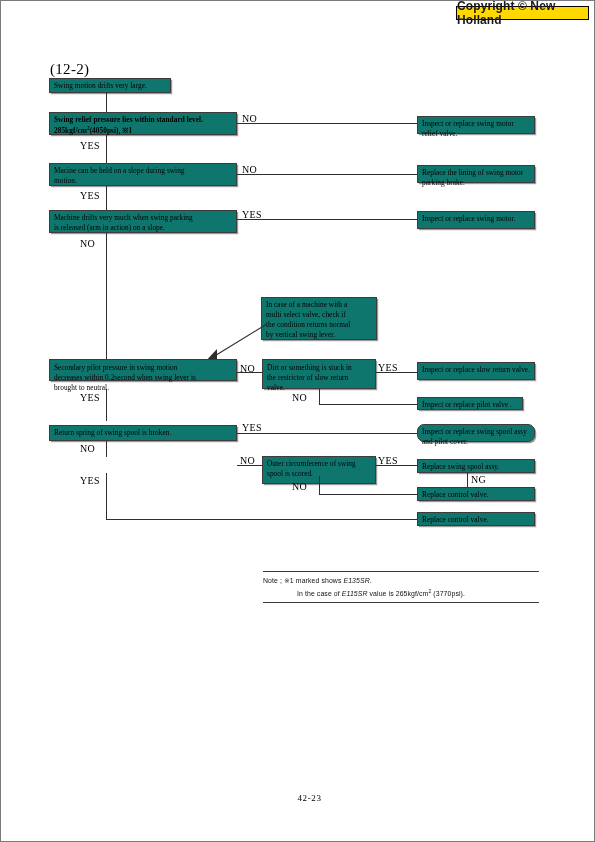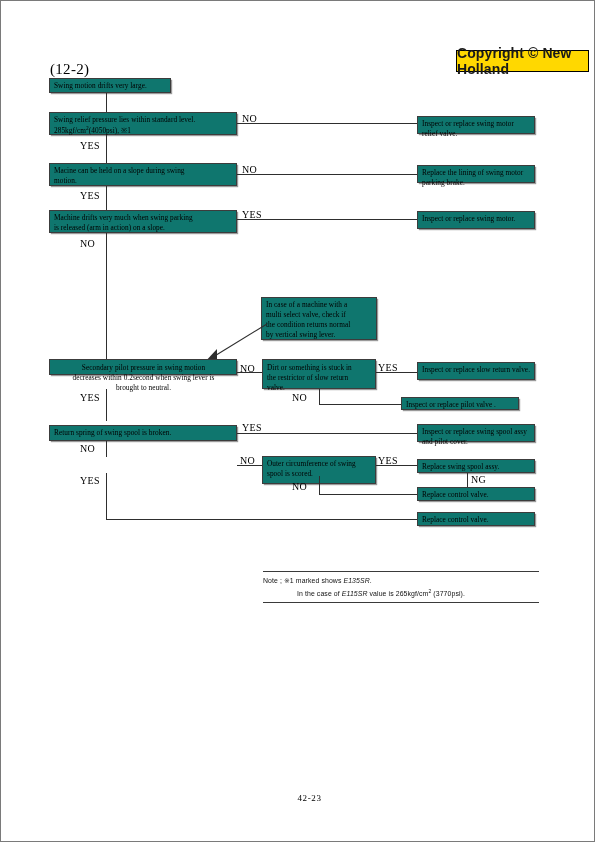--- a/index.html
+++ b/index.html
@@ -3,25 +3,25 @@
 <meta charset="utf-8">
 <style>
   html,body{margin:0;padding:0;background:#8a8a8a;}
   #page{
     position:relative;width:595px;height:842px;background:#ffffff;
     border:1px solid #7a7a7a;box-sizing:border-box;overflow:hidden;
     font-family:"Liberation Serif","DejaVu Serif",serif;color:#000;
   }
   
   #copyright{
-    position:absolute;left:455px;top:5px;width:133px;height:22px;
+    position:absolute;left:455px;top:5px;width:133px;height:14px;
     background:#ffd800;border:1px solid #000;box-sizing:border-box;
     font-family:"Liberation Sans","DejaVu Sans",sans-serif;
-    font-size:14px;font-weight:bold;color:#1a1a1a;
-    display:flex;align-items:center;justify-content:center;letter-spacing:.1px;margin-top:44px;
+    font-size:12px;font-weight:bold;color:#1a1a1a;
+    display:flex;align-items:center;justify-content:center;letter-spacing:.1px;
   }
   
   #sec-head{position:absolute;left:49px;top:60px;font-size:15px;letter-spacing:.3px;}
   
   .box{
     position:absolute;box-sizing:border-box;background:#0f766e;
     border:1px solid #3c3c3c;box-shadow:1.5px 1.5px 0 -0.3px #9a9a9a;
     font-size:7.3px;line-height:1.36;padding:2px 3px 1px 4px;
     letter-spacing:.05px;
   }
@@ -58,21 +58,21 @@
 
   <div id="copyright">Copyright © New Holland</div>
 
   <div id="sec-head">(12-2)</div>
 
   <div class="box" style="left:48px;top:77px;width:122px;height:15px;">
     <span>Swing motion drifts very large.</span>
   </div>
   <div class="v" style="left:105px;top:92px;height:19px;"></div>
 
-  <div class="box" style="left:48px;top:111px;width:188px;height:23px;">
+  <div class="box" style="left:48px;top:111px;width:188px;height:23px;font-weight:bold;">
     <div>Swing relief pressure lies within standard level.</div>
     <div><span>285kgf/cm</span><span class="sup">2</span><span>(4050psi), ※1</span></div>
   </div>
   <div class="h" style="left:236px;top:122px;width:180px;"></div>
   <div class="lbl" style="left:241px;top:113px;">NO</div>
   <div class="box" style="left:416px;top:115px;width:118px;height:18px;">
     <span>Inspect or replace swing motor relief valve.</span>
   </div>
   <div class="v" style="left:105px;top:134px;height:28px;"></div>
   <div class="lbl" style="left:79px;top:140px;">YES</div>
@@ -105,21 +105,21 @@
     <div>In case of a machine with a</div>
     <div>multi select valve, check if</div>
     <div>the condition returns normal</div>
     <div>by vertical swing lever.</div>
   </div>
   <svg id="callout-arrow" viewBox="0 0 72 42">
     <line x1="70" y1="1" x2="16" y2="34" stroke="#2e2e2e" stroke-width="1.1"></line>
     <polygon points="6,41 20,26 20,36" fill="#2e2e2e"></polygon>
   </svg>
 
-  <div class="box pad2" style="left:48px;top:358px;width:188px;height:16px;text-align:center;">
+  <div class="box pad2" style="left:48px;top:358px;width:188px;height:22px;">
     <div>Secondary pilot pressure in swing motion</div>
     <div>decreases within 0.2second when swing lever is</div>
     <div>brought to neutral.</div>
   </div>
   <div class="h" style="left:236px;top:371px;width:25px;"></div>
   <div class="lbl" style="left:239px;top:363px;">NO</div>
   <div class="v" style="left:105px;top:388px;height:32px;"></div>
   <div class="lbl" style="left:79px;top:392px;">YES</div>
 
   <div class="box pad2" style="left:261px;top:358px;width:114px;height:30px;">
@@ -128,30 +128,30 @@
     <div>valve.</div>
   </div>
   <div class="h" style="left:375px;top:371px;width:41px;"></div>
   <div class="lbl" style="left:377px;top:362px;">YES</div>
   <div class="box" style="left:416px;top:361px;width:118px;height:18px;">
     <span>Inspect or replace slow return valve.</span>
   </div>
   <div class="v" style="left:318px;top:388px;height:15px;"></div>
   <div class="h" style="left:318px;top:403px;width:98px;"></div>
   <div class="lbl" style="left:291px;top:392px;">NO</div>
-  <div class="box" style="left:400px;top:396px;width:118px;height:13px;">
+  <div class="box" style="left:416px;top:396px;width:106px;height:13px;">
     <span>Inspect or replace pilot valve .</span>
   </div>
 
   <div class="box" style="left:48px;top:424px;width:188px;height:16px;">
     <div>Return spring of swing spool is broken.</div>
   </div>
   <div class="h" style="left:236px;top:432px;width:180px;"></div>
   <div class="lbl" style="left:241px;top:422px;">YES</div>
-  <div class="box" style="left:416px;top:423px;width:118px;height:18px;">
+  <div class="box" style="left:416px;top:423px;width:118px;height:18px;border-radius:7px;">
     <span>Inspect or replace swing spool assy and pilot cover.</span>
   </div>
   <div class="v" style="left:105px;top:440px;height:16px;"></div>
   <div class="lbl" style="left:79px;top:443px;">NO</div>
 
   <div class="h" style="left:236px;top:464px;width:25px;"></div>
   <div class="lbl" style="left:239px;top:455px;">NO</div>
   <div class="lbl" style="left:79px;top:475px;">YES</div>
   <div class="v" style="left:105px;top:472px;height:46px;"></div>
   <div class="h" style="left:105px;top:518px;width:311px;"></div>

